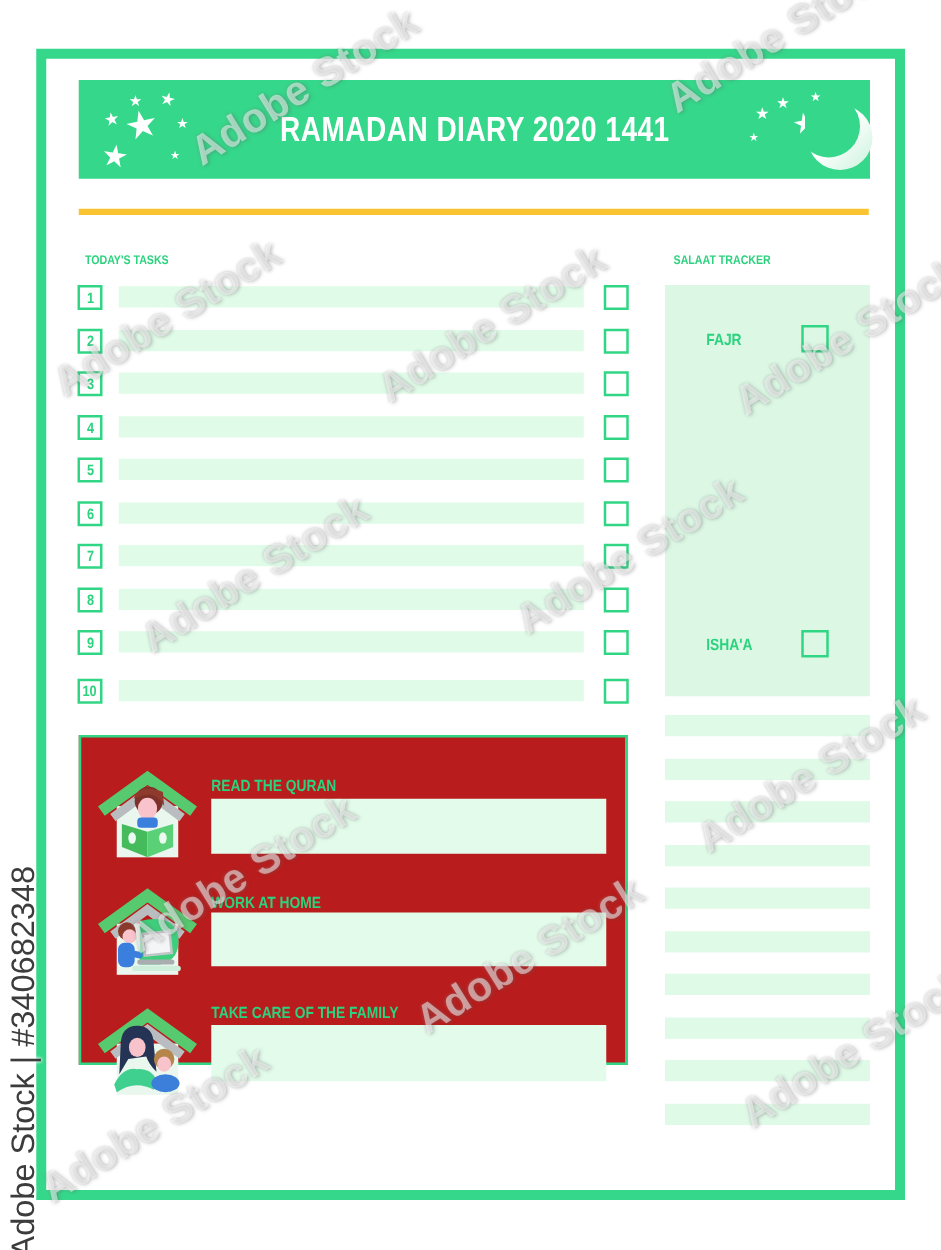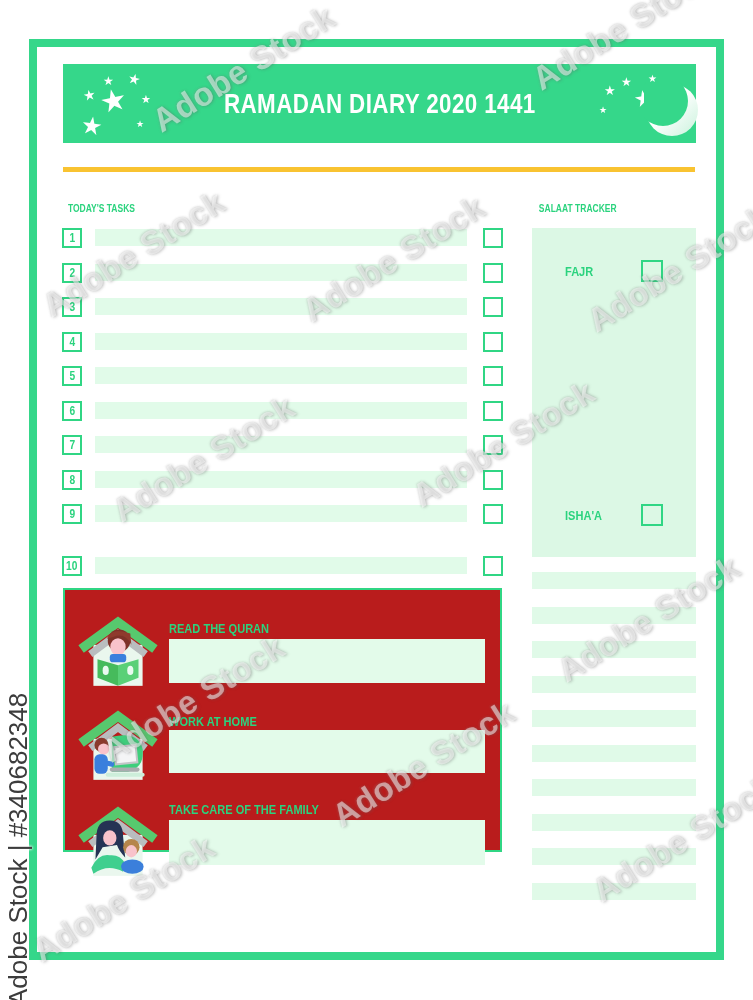--- a/index.html
+++ b/index.html
@@ -149,21 +149,21 @@
     <div class="task-line"></div>
     <div class="task-check"></div>
   </div>
   <div class="abs task-row" style="top:504px;">
     <div class="num-box">
         <span class="cond">9</span>
       </div>
     <div class="task-line"></div>
     <div class="task-check"></div>
   </div>
-  <div class="abs task-row" style="top:556px;">
+  <div class="abs task-row" style="top:543px;">
     <div class="num-box">
         <span class="cond">10</span>
       </div>
     <div class="task-line"></div>
     <div class="task-check"></div>
   </div>
 
   <div class="abs sec-title salaat-title"><span class="cond">SALAAT TRACKER</span></div>
   <div class="abs salaat-panel">
     <div class="salaat-row" style="top:32px;">

